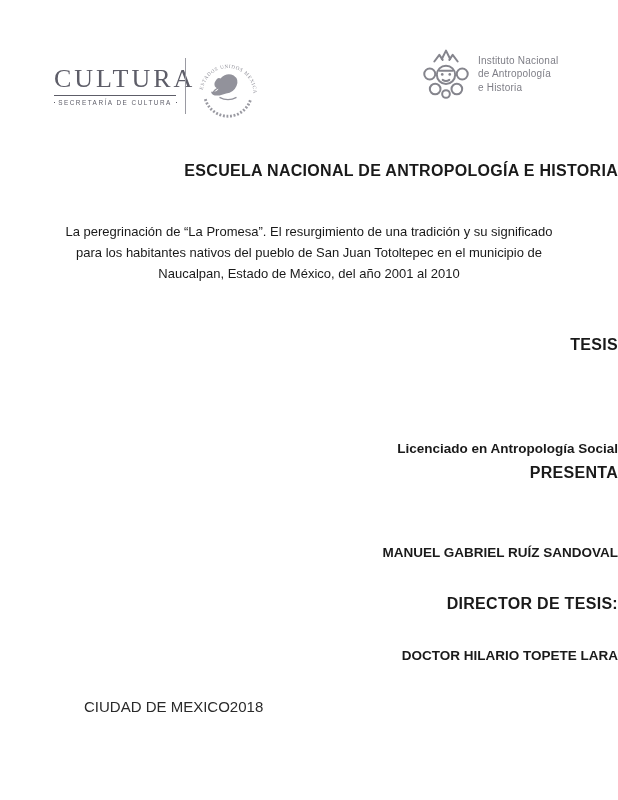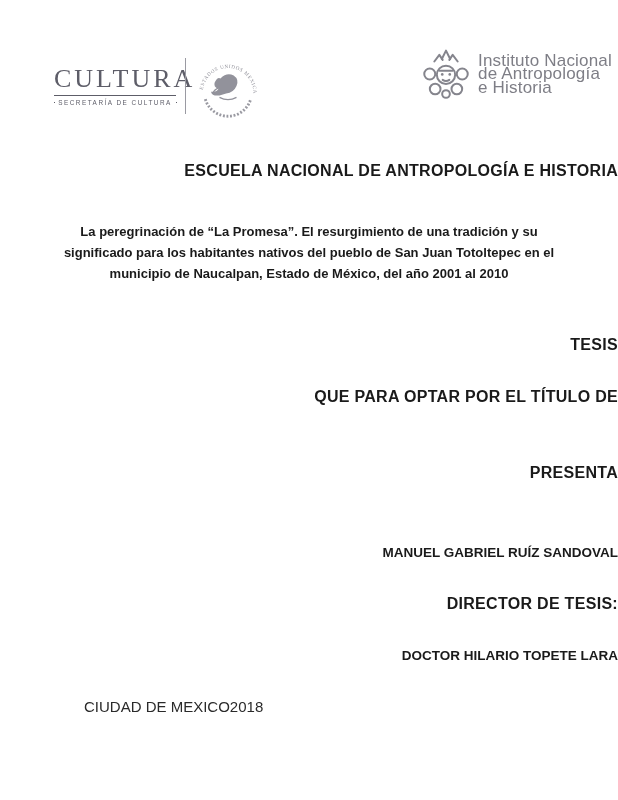--- a/index.html
+++ b/index.html
@@ -34,32 +34,32 @@
     width: 1px; height: 56px; background: #9a9aa2; margin: 0 8px 0 9px;
   }
   .seal-svg { width: 68px; height: 72px; display: block; }
 
   .inah-logo {
     position: absolute; left: 421px; top: 46px;
     display: flex; align-items: center; gap: 7px;
   }
   .inah-glyph { width: 50px; height: 56px; display: block; }
   .inah-text {
-    font-size: 17px; line-height: 13.5px; color: #7e7e86;
+    font-size: 10px; line-height: 13.5px; color: #7e7e86;
     letter-spacing: 0.2px;
   }
 
   
   .line { position: absolute; left: 0; right: 0; text-align: right; }
   .arial-bold { font-weight: bold; font-size: 16px; letter-spacing: 0.3px; }
   .cal-bold { font-weight: bold; font-size: 13.5px; }
 
   .school       { top: 162px; }
   .thesis-par   { top: 221px; left: 59px; right: 59px;
-                  font-weight: bold; font-size: 13px; line-height: 21px;
+                  font-weight: normal; font-size: 13px; line-height: 21px;
                   text-align: center; position: absolute; }
   .tesis        { top: 336px; }
   .degree-intro { top: 388px; }
   .degree       { top: 441px; }
   .presents     { top: 464px; }
   .author       { top: 545px; }
   .dir-label    { top: 595px; }
   .director     { top: 648px; padding-left: 32px; }
 
   .footer-row {
@@ -130,22 +130,22 @@
       <div>e Historia</div>
     </div>
   </div>
 
   <div class="line arial-bold school">ESCUELA NACIONAL DE ANTROPOLOGÍA E HISTORIA</div>
 
   <div class="thesis-par">La peregrinación de “La Promesa”. El resurgimiento de una tradición y su significado para los habitantes nativos del pueblo de San Juan Totoltepec en el municipio de Naucalpan, Estado de México, del año 2001 al 2010</div>
 
   <div class="line arial-bold tesis">TESIS</div>
 
-  <div class="line arial-bold degree-intro">QUE PARA OPTAR POR EL TÍTULO DE</div>
 
+  <div class="line cal-bold degree">Licenciado en Antropología Social</div>
 
   <div class="line arial-bold presents">PRESENTA</div>
 
   <div class="line cal-bold author">MANUEL GABRIEL RUÍZ SANDOVAL</div>
 
   <div class="line arial-bold dir-label">DIRECTOR DE TESIS:</div>
 
   <div class="line cal-bold director">DOCTOR HILARIO TOPETE LARA</div>
 
   <div class="footer-row">

